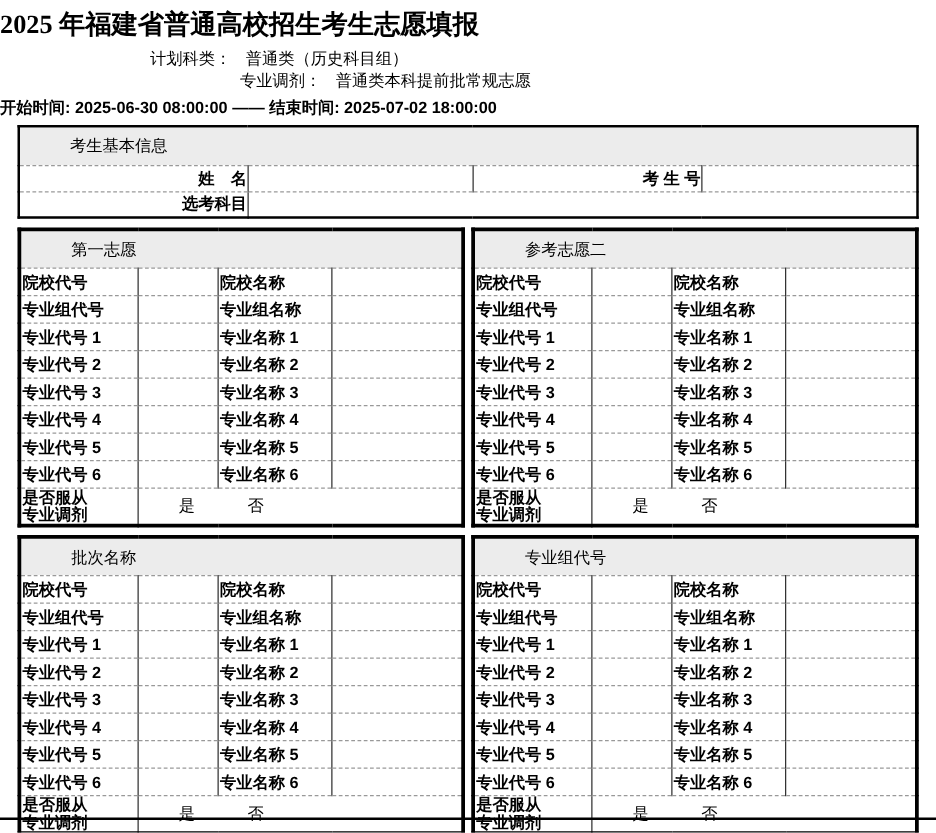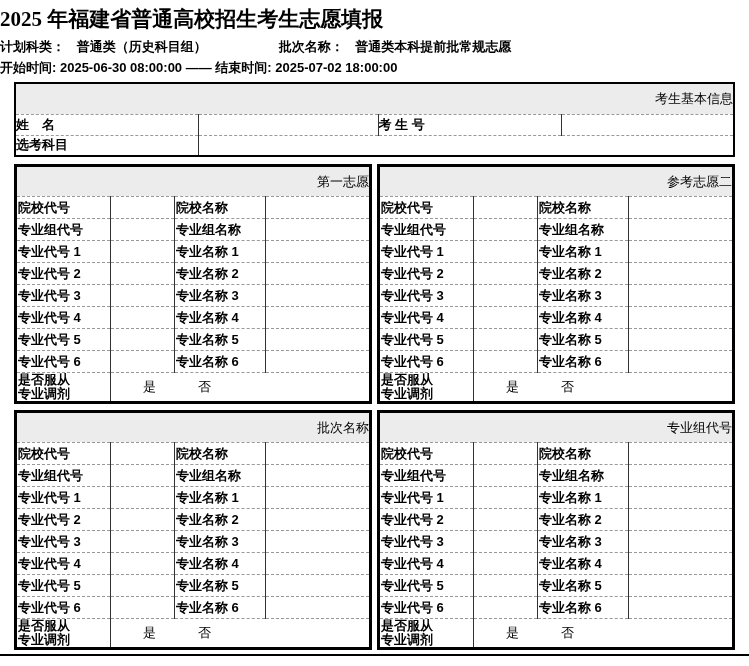--- a/index.html
+++ b/index.html
@@ -9,44 +9,44 @@
     background: #fff; color: #000;
     font-family: "Liberation Sans", "DejaVu Sans", sans-serif;
     position: relative; overflow: hidden;
   }
   .title {
     padding-top: 5px; text-align: left;
     font-size: 21px; font-weight: bold;
     font-family: "Liberation Serif", "DejaVu Serif", serif;
   }
   .meta-row {
-    display: flex; margin-top: 5px; 
-    font-size: 13px; font-weight: bold; white-space: nowrap;
+    display: flex; margin-top: 5px; padding-left: 120px;
+    font-size: 13px; font-weight: normal; white-space: nowrap; flex-direction: column;
   }
   .meta-item .m-value { margin-left: 8px; }
   .meta-item.second { margin-left: 72px; }
   .time-row {
     text-align: left; font-size: 13px; font-weight: bold; margin-top: 3px;
   }
 
   table { border-collapse: collapse; table-layout: fixed; }
   td, th { padding: 0; overflow: hidden; white-space: nowrap; }
 
   .section-header {
     background: #ececec; font-weight: normal; font-size: 13px;
-    height: 31px; text-align: right;
+    height: 31px; text-align: left;
     border: 1px dashed #999;
     padding-left: 40px;
   }
 
   .basic-table { width: 721px; margin: 5px 14px 0 14px; border: 2px solid #000; }
   .basic-table td { height: 21px; font-size: 13px;
     border-left: 1px solid #333; border-right: 1px solid #333;
     border-top: 1px dashed #999; border-bottom: 1px dashed #999; }
-  .basic-table .lbl { font-weight: bold; text-align: left; }
+  .basic-table .lbl { font-weight: bold; text-align: right; }
 
   .vol-grid { display: flex; flex-wrap: wrap; width: 721px; margin: 7px 26px 0 14px; gap: 6px 5px; }
   .vol-table { width: 358px; border: 3px solid #000; }
   .vol-table td { height: 22px; font-size: 13px;
     border-left: 1px solid #333; border-right: 1px solid #333;
     border-top: 1px dashed #999; border-bottom: 1px dashed #999; }
   .vol-table .lbl { font-weight: bold; text-align: left; padding-left: 1px; }
   .obey-label { height: 34px; font-size: 12.5px; line-height: 14px; white-space: normal; }
   .obey-cell .yes { margin-left: 32px; }
   .obey-cell .no  { margin-left: 42px; }
@@ -59,21 +59,21 @@
 <div class="page">
 
   <div class="title">2025 年福建省普通高校招生考生志愿填报</div>
 
   <div class="meta-row">
     <span class="meta-item first">
       <span class="m-label">计划科类：</span>
       <span class="m-value">普通类（历史科目组）</span>
     </span>
     <span class="meta-item second">
-      <span class="m-label">批次名称：</span>
+      <span class="m-label">专业调剂：</span>
       <span class="m-value">普通类本科提前批常规志愿</span>
     </span>
   </div>
 
   <div class="time-row">开始时间: 2025-06-30 08:00:00 —— 结束时间: 2025-07-02 18:00:00</div>
 
   <table class="basic-table">
     <colgroup>
         <col style="width:183px">
         <col style="width:180px">

